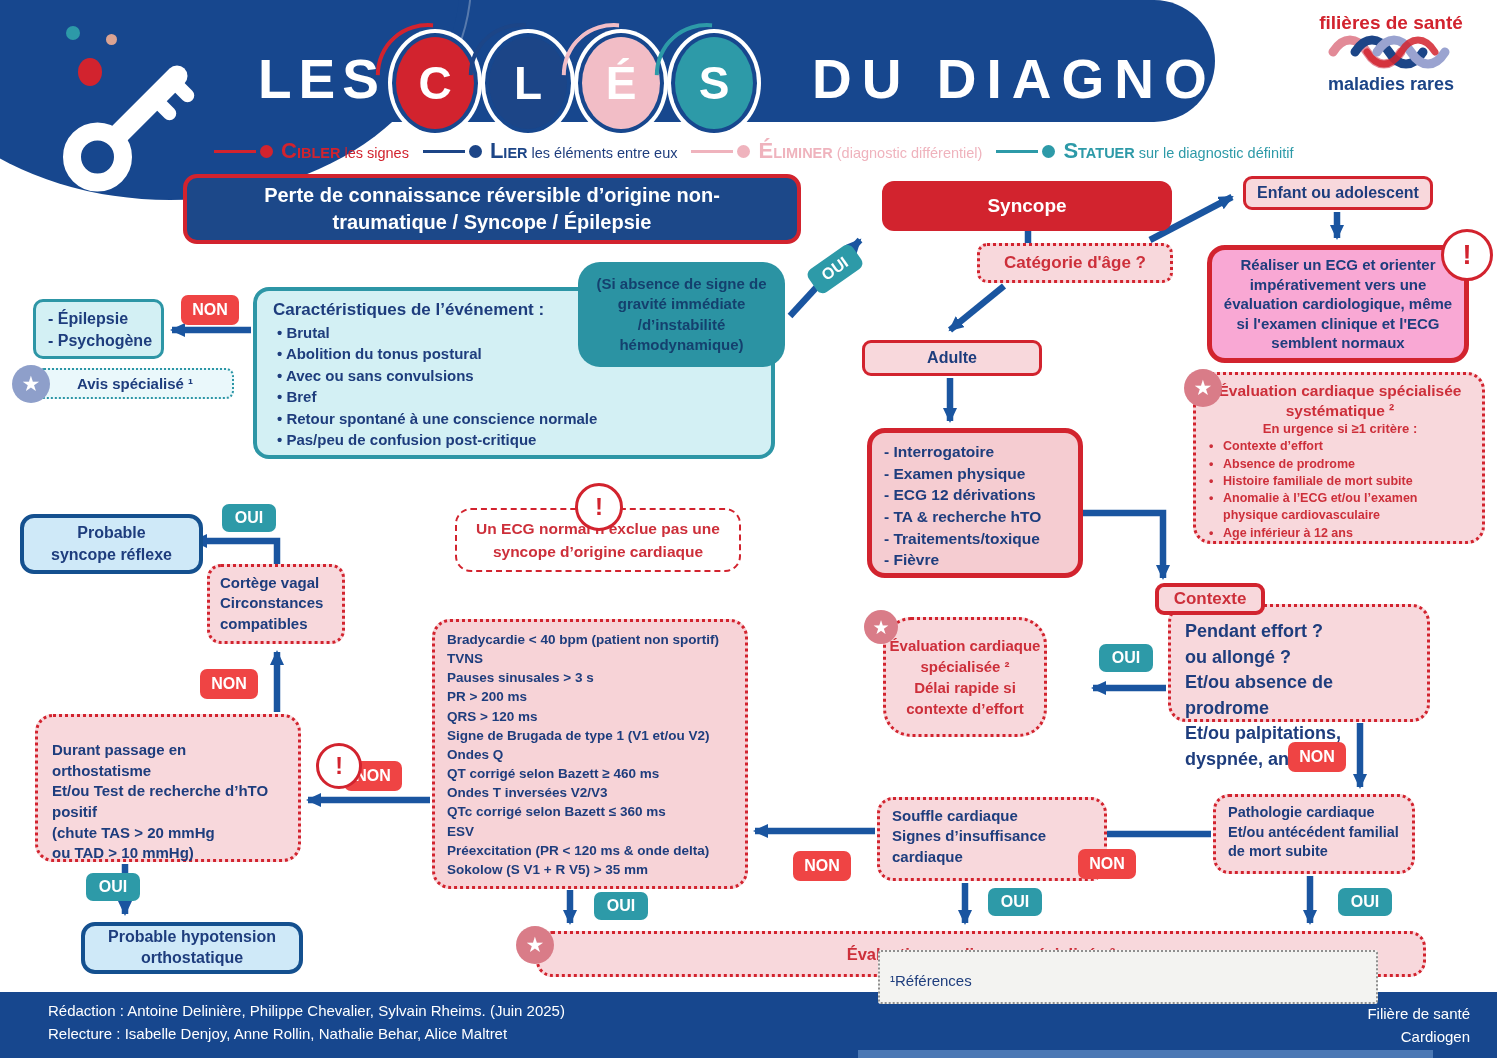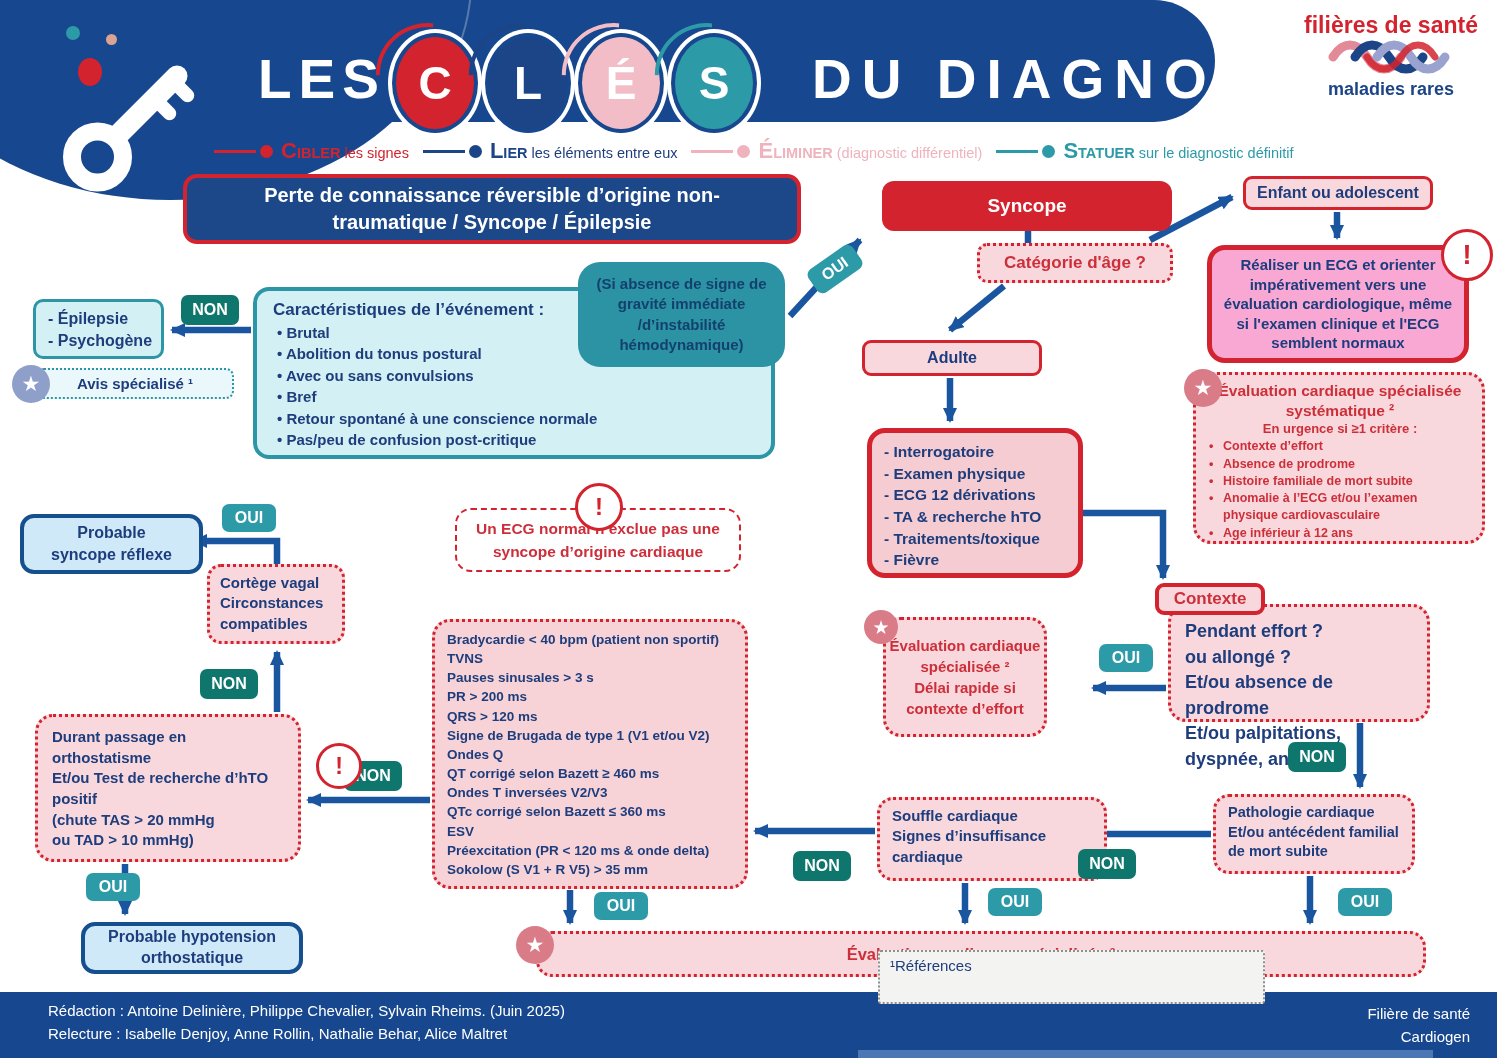--- a/index.html
+++ b/index.html
@@ -16,21 +16,21 @@
   .cle{width:78px;height:92px;border-radius:50%;display:flex;align-items:center;justify-content:center;
        color:#fff;font-size:46px;font-weight:bold;z-index:3;
        box-shadow:0 0 0 4px #17478e,0 0 0 8px #ffffff;}
   .cle::before{content:"";position:absolute;width:104px;height:118px;border:4px solid transparent;
        border-radius:50%;transform:rotate(-42deg);}
   .cle.c-red::before{border-top-color:#d2232e;}
   .cle.c-blue::before{border-top-color:#1c4587;}
   .cle.c-pink::before{border-top-color:#f2bdc6;}
   .cle.c-teal::before{border-top-color:#2d9aa8;}
   .logo{left:1302px;top:12px;width:178px;height:104px;text-align:center;z-index:3;}
-  .logo-top{color:#d2232e;font-weight:bold;font-size:23px;}
+  .logo-top{color:#d2232e;font-weight:bold;font-size:19px;}
   .logo-bottom{color:#1c4587;font-weight:bold;font-size:18px;}
   
   .legend{left:200px;top:134px;height:34px;display:flex;align-items:center;z-index:3;}
   .leg-line{height:3px;width:42px;margin:0 4px 0 14px;}
   .leg-dot{width:13px;height:13px;border-radius:50%;margin-right:8px;}
   .leg-label{white-space:nowrap;font-size:14.5px;text-align:right;}
   .leg-label .lead{font-size:22px;font-weight:bold;}
   .leg-label .cap{font-size:14.5px;font-weight:bold;}
   
   .box{position:absolute;box-sizing:border-box;font-weight:bold;z-index:2;}
@@ -45,30 +45,30 @@
   .center{display:flex;align-items:center;justify-content:center;text-align:center;}
   ul.plainlist{margin:0;padding:0;list-style:none;}
   ul.bullets{margin:2px 0 0 0;padding:0 0 0 4px;list-style:none;}
   ul.bullets li::before{content:"• ";}
   ul.bullets2 li{position:relative;padding-left:17px;text-align:left;}
   ul.bullets2 li::before{content:"•";position:absolute;left:3px;}
   
   .badge{position:absolute;display:flex;align-items:center;justify-content:center;color:#fff;
          font-weight:bold;font-size:16px;border-radius:7px;z-index:5;}
   .oui{background:#2d9aa8;width:54px;height:28px;}
-  .non{background:#0f766e;width:58px;height:30px;}
+  .non{background:#ef4444;width:58px;height:30px;}
   .star-badge{position:absolute;border-radius:50%;display:flex;align-items:center;justify-content:center;
          color:#fff;font-size:21px;z-index:6;}
   .excl{position:absolute;background:#fff;border:3.5px solid #d2232e;border-radius:50%;
         display:flex;align-items:center;justify-content:center;color:#d2232e;font-weight:bold;z-index:6;}
   
   .footer{left:0;top:992px;width:1497px;height:66px;background:#17478e;z-index:1;}
   .footer-text{color:#fff;font-size:15px;line-height:1.55;}
-  .ref-box{left:878px;top:950px;width:387px;height:54px;background:#f3f3f1;border:2px dotted #8f8f8f;
-           border-radius:3px;z-index:2;padding:5px 10px;font-size:15px;color:#1e3d7d;}
+  .ref-box{left:878px;top:950px;width:500px;height:54px;background:#f3f3f1;border:2px dotted #8f8f8f;
+           border-radius:3px;z-index:2;padding:20px 10px;font-size:15px;color:#1e3d7d;}
   svg.flow{position:absolute;left:0;top:0;z-index:1;}
 </style>
 </head>
 <body>
 
 <div id="canvas">
 
   <div class="abs banner"></div>
   <div class="abs key-ring"></div>
   <div class="abs key-ellipse"></div>
@@ -234,35 +234,35 @@
 QRS &gt; 120 ms
 Signe de Brugada de type 1 (V1 et/ou V2)
 Ondes Q
 QT corrigé selon Bazett ≥ 460 ms
 Ondes T inversées V2/V3
 QTc corrigé selon Bazett ≤ 360 ms
 ESV
 Préexcitation (PR &lt; 120 ms &amp; onde delta)
 Sokolow (S V1 + R V5) &gt; 35 mm</div>
 
-  <div class="box center dotted-red red-t lines" style="left:883px;top:617px;width:164px;height:120px;border-radius:18px;font-size:15px;line-height:1.4;">Évaluation cardiaque
+  <div class="box center dotted-red red-t lines" style="left:883px;top:617px;width:164px;height:120px;border-radius:28px;font-size:15px;line-height:1.4;">Évaluation cardiaque
 spécialisée ²
 Délai rapide si
 contexte d’effort</div>
   <div class="star-badge" style="left:864px;top:610px;width:34px;height:34px;background:#d97c88;font-size:19px;">
       <span>★</span>
     </div>
 
   <div class="box dotted-red navy-t lines" style="left:1168px;top:604px;width:262px;height:118px;border-radius:18px;border-width:3.5px;padding:12px 14px 0 14px;font-size:18px;line-height:1.42;">Pendant effort ?
 ou allongé ?
 Et/ou absence de prodrome
 Et/ou palpitations, dyspnée, angor</div>
   <div class="box center red-t" style="left:1155px;top:583px;width:110px;height:32px;background:#f8d8dc;border:4px solid #d2232e;border-radius:9px;font-size:17px;z-index:4;">Contexte</div>
 
-  <div class="box dotted-red navy-t lines" style="left:35px;top:714px;width:266px;height:148px;border-radius:18px;border-width:3.5px;padding:10px 14px;font-size:15px;line-height:1.38;">Durant passage en
+  <div class="box dotted-red navy-t lines" style="left:35px;top:714px;width:266px;height:148px;border-radius:18px;border-width:3.5px;padding:23px 14px;font-size:15px;line-height:1.38;">Durant passage en
 orthostatisme
 Et/ou Test de recherche d’hTO
 positif
 (chute TAS &gt; 20 mmHg
 ou TAD &gt; 10 mmHg)</div>
   <div class="excl" style="left:316px;top:743px;width:40px;height:40px;font-size:23px;">
       <span>!</span>
     </div>
 
   <div class="box dotted-red navy-t lines" style="left:877px;top:797px;width:230px;height:84px;border-radius:16px;padding:6px 0 0 12px;font-size:15px;line-height:1.35;">Souffle cardiaque

